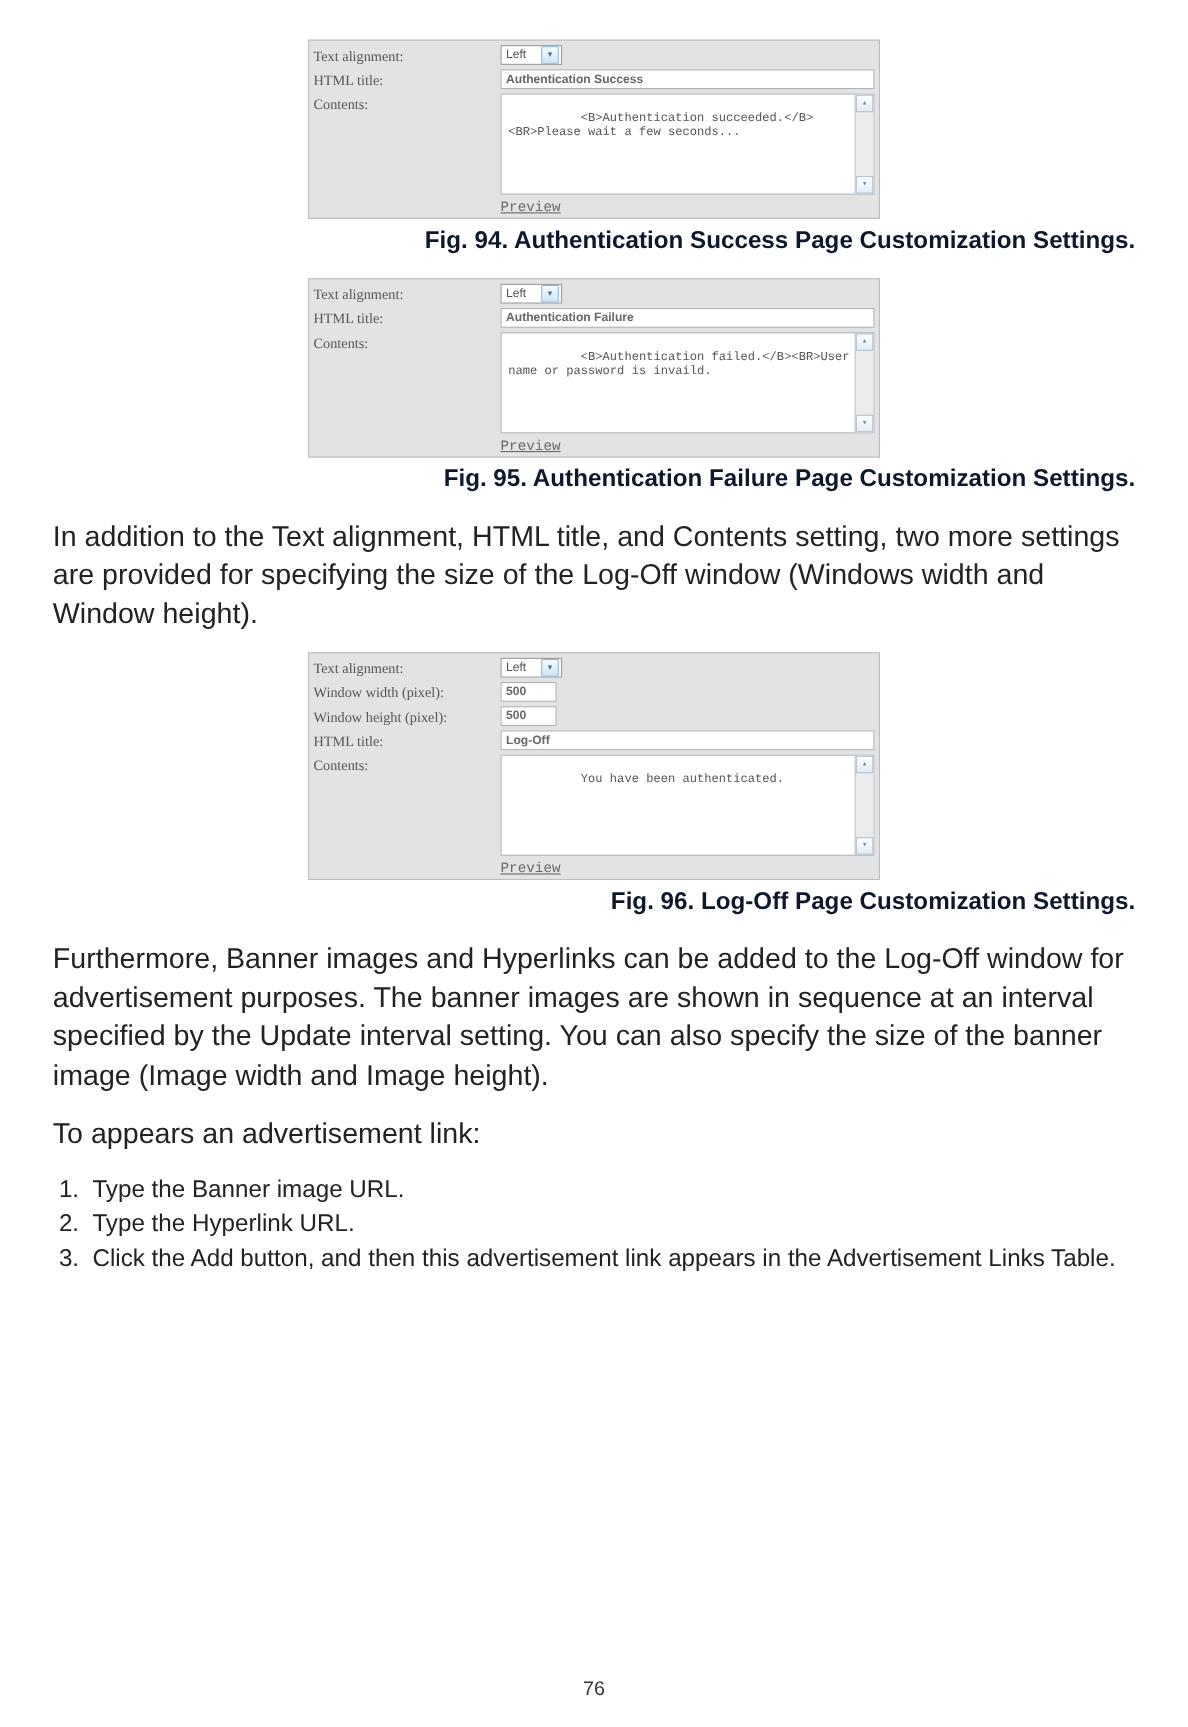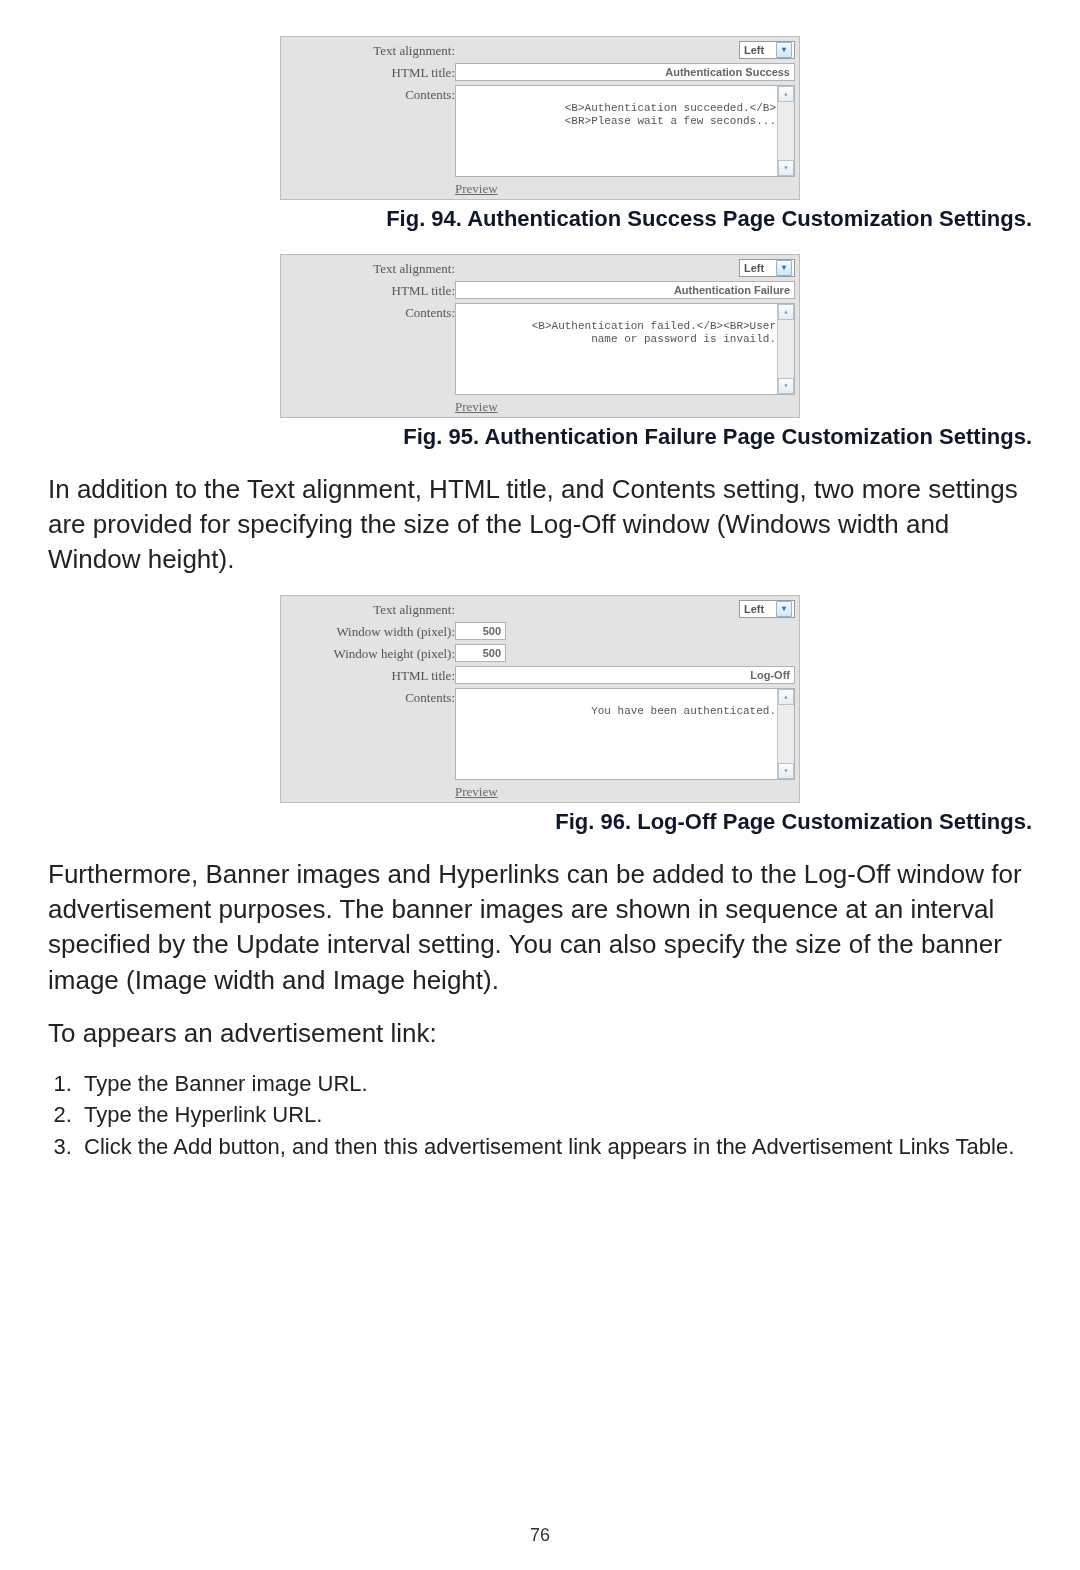--- a/index.html
+++ b/index.html
@@ -25,21 +25,20 @@
     border: 1px solid #bdbdbd;
     box-sizing: border-box;
     padding: 4px 4px 2px 4px;
     font-size: 12px;
     color: #444;
   }
   .form-row {
     display: flex;
     align-items: flex-start;
     margin-bottom: 4px;
-    text-align: right;
   }
   .form-label {
     width: 170px;
     flex: 0 0 170px;
     font-family: "Times New Roman", serif;
     font-size: 13px;
     color: #555;
     padding-top: 2px;
   }
   .form-field {
@@ -51,21 +50,20 @@
     align-items: center;
     justify-content: space-between;
     width: 56px;
     height: 18px;
     background: #fff;
     border: 1px solid #9a9a9a;
     font-size: 11px;
     color: #555;
     padding: 0 2px 0 4px;
     box-sizing: border-box;
-    font-weight: bold;
   }
   .fake-select .chev {
     width: 14px;
     height: 14px;
     display: inline-flex;
     align-items: center;
     justify-content: center;
     background: linear-gradient(#f6fbff,#cfe6f9);
     border: 1px solid #8cb5d6;
     border-radius: 1px;
@@ -125,21 +123,21 @@
     align-items: center;
     justify-content: center;
     font-size: 8px;
     color: #6d8aaa;
   }
   .fake-textarea .sb-up { top: 0; }
   .fake-textarea .sb-dn { bottom: 0; }
 
   .preview-row {
     padding-left: 170px;
-    font-family: Liberation Serif, serif;
+    font-family: Liberation Mono, monospace;
     font-size: 13px;
   }
   .preview-link {
     color: #6a6a6a;
     text-decoration: underline;
   }
 
   
   .caption {
     text-align: right;

